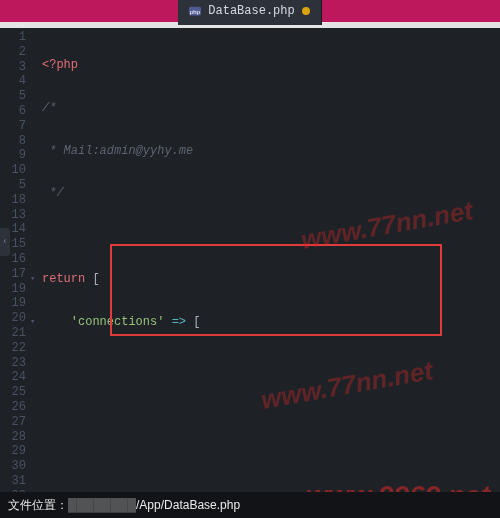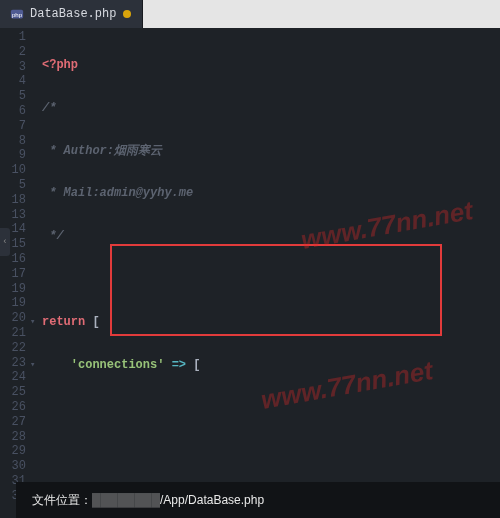--- a/index.html
+++ b/index.html
@@ -7,24 +7,25 @@
   width: 500px; height: 518px;
   background: #1e2227;
   font-family: Consolas, "Courier New", monospace;
   font-size: 12px;
   color: #abb2bf;
   overflow: hidden;
   position: relative;
 }
 .tab-bar {
   height: 28px;
-  background: #e5e5e5;
-  display: flex;
-  align-items: center;
-  border-bottom: 1px solid #e5e5e5;
+  background: #be185d;
+  display: flex;
+  align-items: center;
+  border-bottom: 6px solid #e5e5e5;
+  justify-content: center;
 }
 .tab {
   height: 28px;
   background: #2c313a;
   display: flex;
   align-items: center;
   padding: 0 10px;
   gap: 6px;
   border-right: 1px solid #181a1f;
   color: #d7dae0;
@@ -46,47 +47,47 @@
   padding-top: 2px;
 }
 .gutter .ln { height: 14.8px; line-height: 14.8px; }
 .code {
   flex: 1;
   padding-top: 2px;
   padding-left: 6px;
   position: relative;
   white-space: pre;
 }
-.line { height: 14.8px; line-height: 14.8px; font-weight: bold; }
+.line { height: 14.8px; line-height: 14.8px; }
 .c-tag { color: #e06c75; }
 .c-comment { color: #5c6370; font-style: italic; }
 .c-key { color: #e06c75; }
 .c-str { color: #98c379; }
 .c-op { color: #56b6c2; }
 .c-brk { color: #abb2bf; }
 .fold-arrow {
   position: absolute;
   left: -6px;
   color: #495162;
   font-size: 9px;
 }
 .highlight-box {
   position: absolute;
   border: 2px solid #e23b3b;
   pointer-events: none;
 }
 .status-bar {
   position: absolute;
-  bottom: 0; left: 16px; right: 0;
-  height: 36px;
+  bottom: 0; left: 0; right: 0;
+  height: 26px;
   background: #111316;
   color: #e8e8e8;
   display: flex;
   align-items: center;
-  padding: 0 16px;
+  padding: 0 8px;
   font-family: "Microsoft YaHei", sans-serif;
   font-size: 12px;
 }
 .watermark {
   position: absolute;
   color: rgba(220, 40, 40, 0.35);
   font-family: Arial, sans-serif;
   font-weight: bold;
   font-style: italic;
   transform: rotate(-10deg);
@@ -162,21 +163,20 @@
     <div class="ln">28</div>
     <div class="ln">29</div>
     <div class="ln">30</div>
     <div class="ln">31</div>
     <div class="ln">32</div>
   </div>
 
   <div class="code">
     <div class="line"><span class="c-tag">&lt;?php</span></div>
     <div class="line"><span class="c-comment">/*</span></div>
-    <div class="line"><span class="c-comment"> * Author:烟雨寒云</span></div>
     <div class="line"><span class="c-comment"> * Mail:admin@yyhy.me</span></div>
     <div class="line"><span class="c-comment"> */</span></div>
     <div class="line"></div>
     <div class="line"><span class="fold-arrow">▾</span><span class="c-key">return</span><span class="c-brk"> [</span></div>
     <div class="line"><span class="fold-arrow">▾</span><span>    </span><span class="c-str">'connections'</span><span class="c-op"> =&gt; </span><span class="c-brk">[</span></div>
     
     
     
     
     

